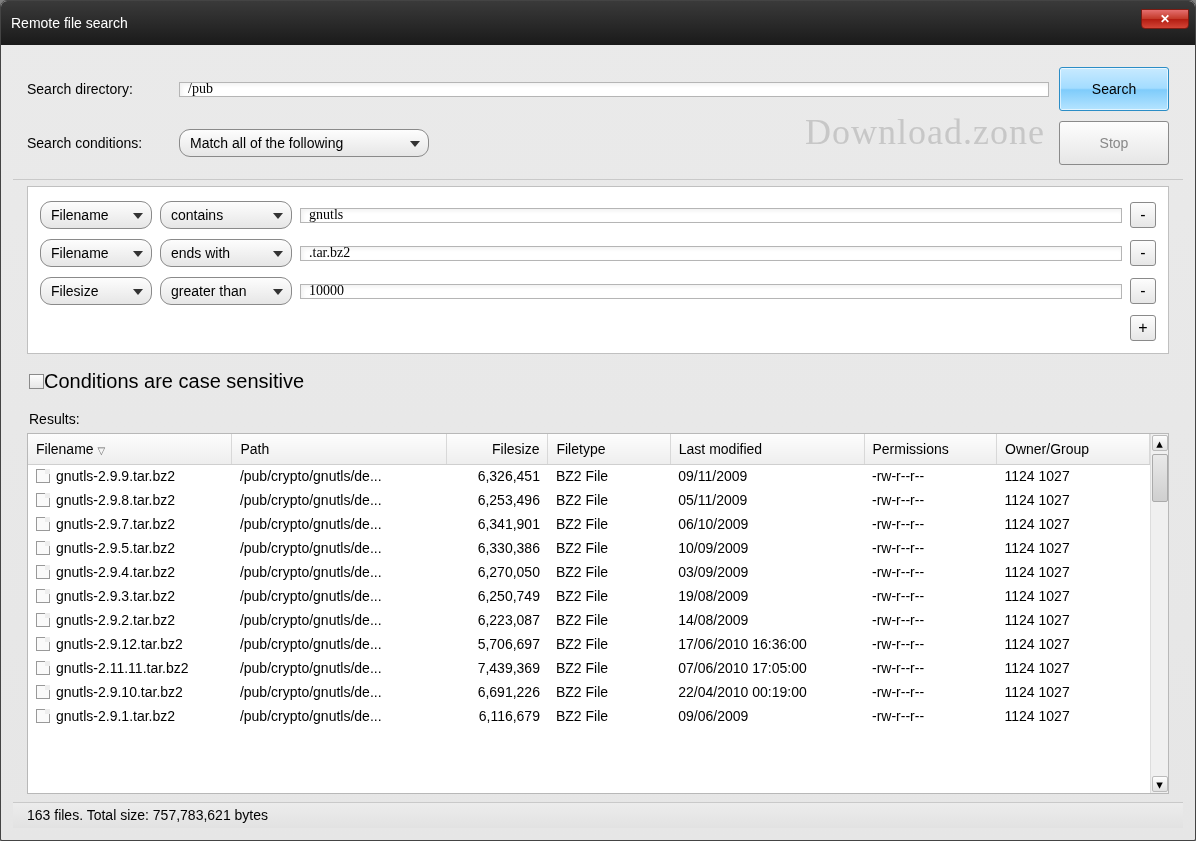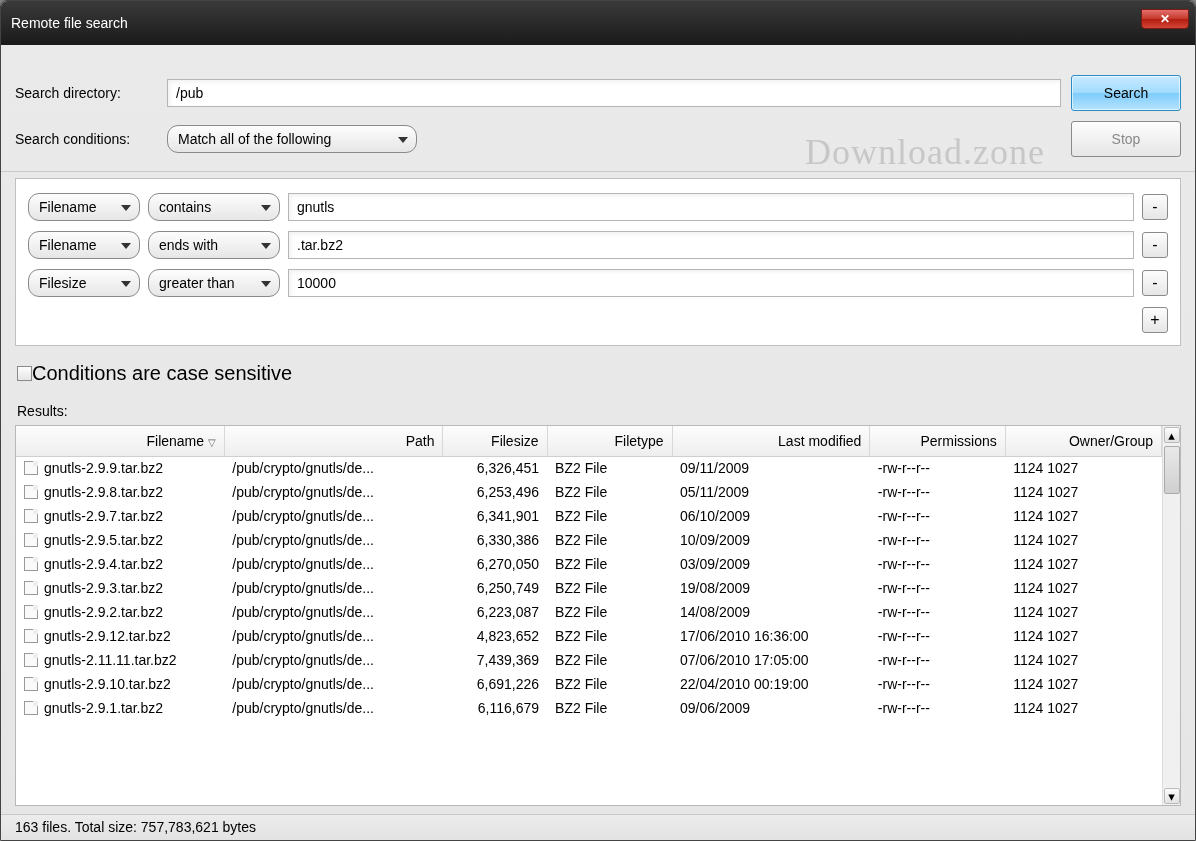--- a/index.html
+++ b/index.html
@@ -39,41 +39,41 @@
   border-radius: 0 0 4px 4px;
   display:flex; align-items:center; justify-content:center;
   color:#fff; font-weight:bold; font-size:12px;
   margin-top:-8px;
   cursor: default;
 }
 .content {
   flex: 1;
   display: flex;
   flex-direction: column;
-  padding: 0;
+  padding: 12px;
   position: relative;
-  margin-top: 20px;
 }
 .top-panel {
   padding: 10px 14px 4px 14px;
   border-bottom: 1px solid #c9c9c9;
 }
 .row { display: flex; align-items: center; gap: 10px; margin-bottom: 10px; }
 .label { font-size: 14px; width: 142px; }
 .text-input {
   flex: 1;
-  height: 28px;
+  height: 15px;
   border: 1px solid #b5b5b5;
   background: #fff;
   padding: 0 8px;
   font-size: 14px;
   box-shadow: inset 2px 2px 4px rgba(0,0,0,0.06);
+  font-family: Liberation Serif, serif;
 }
 .btn {
-  height: 36px;
+  height: 44px;
   min-width: 110px;
   border: 1px solid #8a8a8a;
   border-radius: 3px;
   background: linear-gradient(#fdfdfd,#e6e6e6);
   font-size: 14px;
   cursor: default;
   text-align:center;
   display:flex; align-items:center; justify-content:center;
 }
 .btn.primary {
@@ -139,21 +139,21 @@
   border: 1px solid #b8b8b8;
   background:#fff;
   flex: 1;
   display:flex;
   position:relative;
   overflow:hidden;
 }
 .table-wrap { flex:1; overflow:hidden; }
 table { width:100%; border-collapse:collapse; table-layout:fixed; font-size:14px; }
 thead th {
-  text-align:right;
+  text-align:left;
   font-weight:normal;
   background: linear-gradient(#fdfdfd,#eeeeee);
   border-right:1px solid #d8d8d8;
   border-bottom:1px solid #cfcfcf;
   padding: 6px 8px;
   height:30px;
   white-space:nowrap;
 }
 thead th.right, tbody td.right { text-align:right; }
 tbody td {
@@ -334,21 +334,21 @@
                 <td>/pub/crypto/gnutls/de...</td>
                 <td class="right">6,223,087</td>
                 <td>BZ2 File</td>
                 <td>14/08/2009</td>
                 <td>-rw-r--r--</td>
                 <td>1124 1027</td>
               </tr>
               <tr>
                 <td><span class="file-icon"></span><span>gnutls-2.9.12.tar.bz2</span></td>
                 <td>/pub/crypto/gnutls/de...</td>
-                <td class="right">4,823,652</td>
+                <td class="right">5,706,697</td>
                 <td>BZ2 File</td>
                 <td>17/06/2010 16:36:00</td>
                 <td>-rw-r--r--</td>
                 <td>1124 1027</td>
               </tr>
               <tr>
                 <td><span class="file-icon"></span><span>gnutls-2.11.11.tar.bz2</span></td>
                 <td>/pub/crypto/gnutls/de...</td>
                 <td class="right">7,439,369</td>
                 <td>BZ2 File</td>

